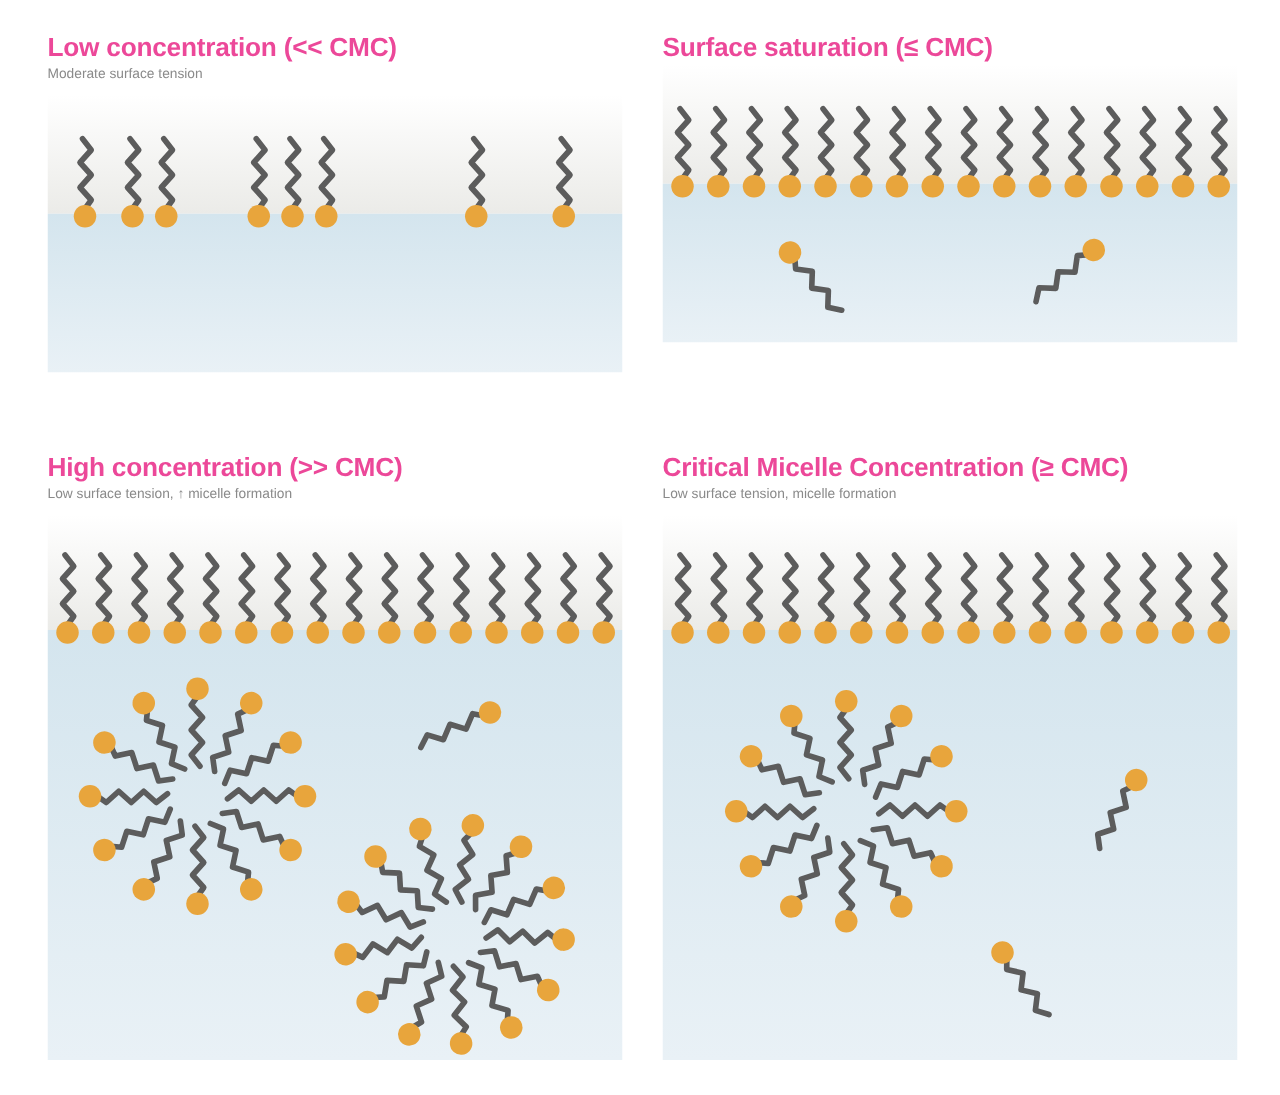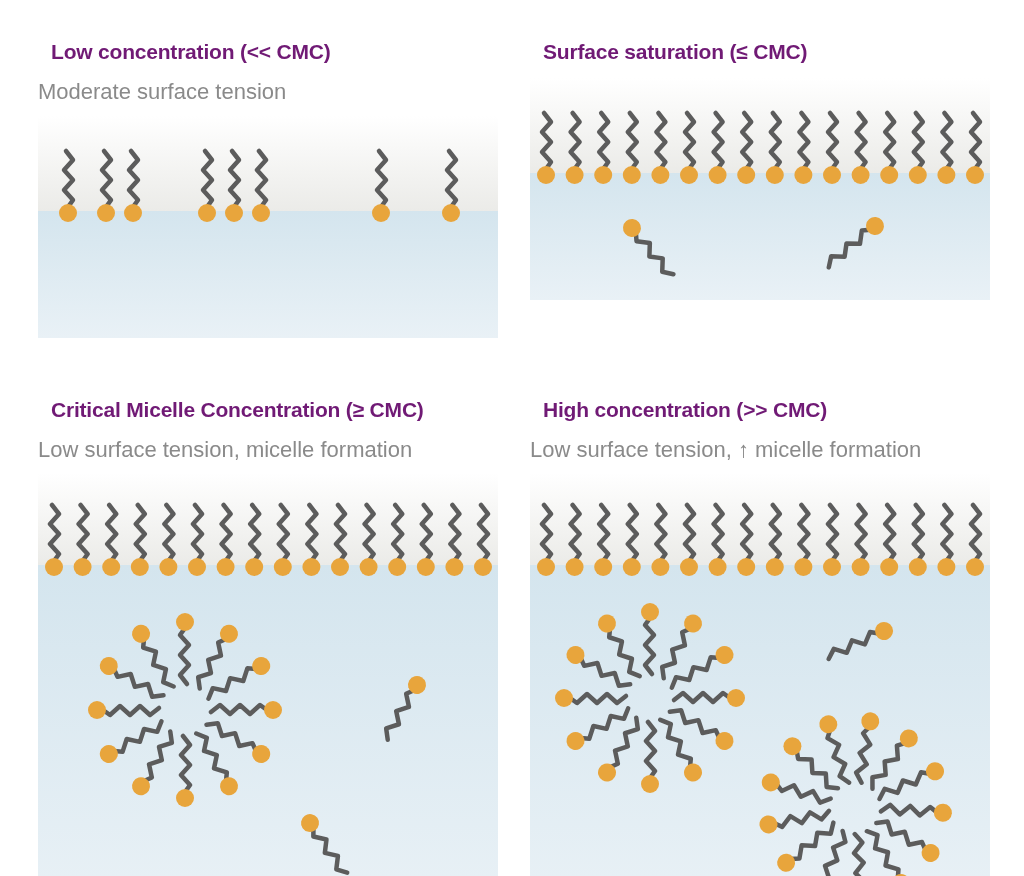--- a/index.html
+++ b/index.html
@@ -8,25 +8,25 @@
     font-family:"Liberation Sans",sans-serif;overflow:hidden;
   }
   .figure{
     box-sizing:border-box;width:1024px;height:876px;
     padding:26px 34px 10px 38px;
     display:grid;grid-template-columns:460px 460px;grid-template-rows:auto auto;
     column-gap:32px;row-gap:46px;
   }
   .panel{display:flex;flex-direction:column;}
   .panel h2{
-    margin:13px;font-size:21px;font-weight:bold;line-height:1.25;
-    color:#701a75;letter-spacing:-0.2px;
+    margin:0;font-size:21px;font-weight:bold;line-height:1.25;
+    color:#ec4899;letter-spacing:-0.2px;
   }
   .panel .subtitle{
-    margin:1px 0 10px 0;font-size:22px;line-height:1.2;color:#8a8a8a;
+    margin:1px 0 10px 0;font-size:11px;line-height:1.2;color:#8a8a8a;
   }
   svg{display:block;}
 </style>
 </head>
 <body>
 
 <div class="figure">
 
   <section class="panel">
     <h2>Low concentration (&lt;&lt; CMC)</h2>
@@ -167,20 +167,213 @@
           <circle r="9" fill="#E8A53C"></circle>
         </g>
         <g transform="translate(345.0,148.0) rotate(230)">
           <path d="M0,-6 L5,-13 L-4,-23 L5,-33 L-4,-43 L5,-53 L-2,-62" fill="none" stroke="#5C5C5C" stroke-width="4.5" stroke-linejoin="round" stroke-linecap="round"></path>
           <circle r="9" fill="#E8A53C"></circle>
         </g>
       </svg>
   </section>
 
   <section class="panel">
+    <h2>High concentration (&gt;&gt; CMC)</h2>
+    <div class="subtitle">Low surface tension, ↑ micelle formation</div>
+    <svg width="460" height="436" viewBox="0 0 460 436">
+        <defs>
+          <linearGradient id="air3" x1="0" y1="0" x2="0" y2="1">
+            <stop offset="0" stop-color="#FFFFFF"></stop>
+            <stop offset="1" stop-color="#EBEBE8"></stop>
+          </linearGradient>
+          <linearGradient id="water3" x1="0" y1="0" x2="0" y2="1">
+            <stop offset="0" stop-color="#D4E5EE"></stop>
+            <stop offset="1" stop-color="#E9F1F6"></stop>
+          </linearGradient>
+        </defs>
+        <rect x="0" y="0" width="460" height="92" fill="url(#air3)"></rect>
+        <rect x="0" y="92" width="460" height="344" fill="url(#water3)"></rect>
+        <g>
+          <g transform="translate(16.0,94.0) rotate(0)">
+            <path d="M0,-6 L5,-13 L-4,-23 L5,-33 L-4,-43 L5,-53 L-2,-62" fill="none" stroke="#5C5C5C" stroke-width="4.5" stroke-linejoin="round" stroke-linecap="round"></path>
+            <circle r="9" fill="#E8A53C"></circle>
+          </g>
+          <g transform="translate(44.6,94.0) rotate(0)">
+            <path d="M0,-6 L5,-13 L-4,-23 L5,-33 L-4,-43 L5,-53 L-2,-62" fill="none" stroke="#5C5C5C" stroke-width="4.5" stroke-linejoin="round" stroke-linecap="round"></path>
+            <circle r="9" fill="#E8A53C"></circle>
+          </g>
+          <g transform="translate(73.2,94.0) rotate(0)">
+            <path d="M0,-6 L5,-13 L-4,-23 L5,-33 L-4,-43 L5,-53 L-2,-62" fill="none" stroke="#5C5C5C" stroke-width="4.5" stroke-linejoin="round" stroke-linecap="round"></path>
+            <circle r="9" fill="#E8A53C"></circle>
+          </g>
+          <g transform="translate(101.8,94.0) rotate(0)">
+            <path d="M0,-6 L5,-13 L-4,-23 L5,-33 L-4,-43 L5,-53 L-2,-62" fill="none" stroke="#5C5C5C" stroke-width="4.5" stroke-linejoin="round" stroke-linecap="round"></path>
+            <circle r="9" fill="#E8A53C"></circle>
+          </g>
+          <g transform="translate(130.4,94.0) rotate(0)">
+            <path d="M0,-6 L5,-13 L-4,-23 L5,-33 L-4,-43 L5,-53 L-2,-62" fill="none" stroke="#5C5C5C" stroke-width="4.5" stroke-linejoin="round" stroke-linecap="round"></path>
+            <circle r="9" fill="#E8A53C"></circle>
+          </g>
+          <g transform="translate(159.0,94.0) rotate(0)">
+            <path d="M0,-6 L5,-13 L-4,-23 L5,-33 L-4,-43 L5,-53 L-2,-62" fill="none" stroke="#5C5C5C" stroke-width="4.5" stroke-linejoin="round" stroke-linecap="round"></path>
+            <circle r="9" fill="#E8A53C"></circle>
+          </g>
+          <g transform="translate(187.6,94.0) rotate(0)">
+            <path d="M0,-6 L5,-13 L-4,-23 L5,-33 L-4,-43 L5,-53 L-2,-62" fill="none" stroke="#5C5C5C" stroke-width="4.5" stroke-linejoin="round" stroke-linecap="round"></path>
+            <circle r="9" fill="#E8A53C"></circle>
+          </g>
+          <g transform="translate(216.2,94.0) rotate(0)">
+            <path d="M0,-6 L5,-13 L-4,-23 L5,-33 L-4,-43 L5,-53 L-2,-62" fill="none" stroke="#5C5C5C" stroke-width="4.5" stroke-linejoin="round" stroke-linecap="round"></path>
+            <circle r="9" fill="#E8A53C"></circle>
+          </g>
+          <g transform="translate(244.8,94.0) rotate(0)">
+            <path d="M0,-6 L5,-13 L-4,-23 L5,-33 L-4,-43 L5,-53 L-2,-62" fill="none" stroke="#5C5C5C" stroke-width="4.5" stroke-linejoin="round" stroke-linecap="round"></path>
+            <circle r="9" fill="#E8A53C"></circle>
+          </g>
+          <g transform="translate(273.4,94.0) rotate(0)">
+            <path d="M0,-6 L5,-13 L-4,-23 L5,-33 L-4,-43 L5,-53 L-2,-62" fill="none" stroke="#5C5C5C" stroke-width="4.5" stroke-linejoin="round" stroke-linecap="round"></path>
+            <circle r="9" fill="#E8A53C"></circle>
+          </g>
+          <g transform="translate(302.0,94.0) rotate(0)">
+            <path d="M0,-6 L5,-13 L-4,-23 L5,-33 L-4,-43 L5,-53 L-2,-62" fill="none" stroke="#5C5C5C" stroke-width="4.5" stroke-linejoin="round" stroke-linecap="round"></path>
+            <circle r="9" fill="#E8A53C"></circle>
+          </g>
+          <g transform="translate(330.6,94.0) rotate(0)">
+            <path d="M0,-6 L5,-13 L-4,-23 L5,-33 L-4,-43 L5,-53 L-2,-62" fill="none" stroke="#5C5C5C" stroke-width="4.5" stroke-linejoin="round" stroke-linecap="round"></path>
+            <circle r="9" fill="#E8A53C"></circle>
+          </g>
+          <g transform="translate(359.2,94.0) rotate(0)">
+            <path d="M0,-6 L5,-13 L-4,-23 L5,-33 L-4,-43 L5,-53 L-2,-62" fill="none" stroke="#5C5C5C" stroke-width="4.5" stroke-linejoin="round" stroke-linecap="round"></path>
+            <circle r="9" fill="#E8A53C"></circle>
+          </g>
+          <g transform="translate(387.8,94.0) rotate(0)">
+            <path d="M0,-6 L5,-13 L-4,-23 L5,-33 L-4,-43 L5,-53 L-2,-62" fill="none" stroke="#5C5C5C" stroke-width="4.5" stroke-linejoin="round" stroke-linecap="round"></path>
+            <circle r="9" fill="#E8A53C"></circle>
+          </g>
+          <g transform="translate(416.4,94.0) rotate(0)">
+            <path d="M0,-6 L5,-13 L-4,-23 L5,-33 L-4,-43 L5,-53 L-2,-62" fill="none" stroke="#5C5C5C" stroke-width="4.5" stroke-linejoin="round" stroke-linecap="round"></path>
+            <circle r="9" fill="#E8A53C"></circle>
+          </g>
+          <g transform="translate(445.0,94.0) rotate(0)">
+            <path d="M0,-6 L5,-13 L-4,-23 L5,-33 L-4,-43 L5,-53 L-2,-62" fill="none" stroke="#5C5C5C" stroke-width="4.5" stroke-linejoin="round" stroke-linecap="round"></path>
+            <circle r="9" fill="#E8A53C"></circle>
+          </g>
+        </g>
+        <g>
+          <g transform="translate(120.0,139.0) rotate(-180)">
+            <path d="M0,-6 L5,-13 L-4,-23 L5,-33 L-4,-43 L5,-53 L-2,-62" fill="none" stroke="#5C5C5C" stroke-width="4.5" stroke-linejoin="round" stroke-linecap="round"></path>
+            <circle r="9" fill="#E8A53C"></circle>
+          </g>
+          <g transform="translate(163.0,150.5) rotate(-150)">
+            <path d="M0,-6 L5,-13 L-4,-23 L5,-33 L-4,-43 L5,-53 L-2,-62" fill="none" stroke="#5C5C5C" stroke-width="4.5" stroke-linejoin="round" stroke-linecap="round"></path>
+            <circle r="9" fill="#E8A53C"></circle>
+          </g>
+          <g transform="translate(194.5,182.0) rotate(-120)">
+            <path d="M0,-6 L5,-13 L-4,-23 L5,-33 L-4,-43 L5,-53 L-2,-62" fill="none" stroke="#5C5C5C" stroke-width="4.5" stroke-linejoin="round" stroke-linecap="round"></path>
+            <circle r="9" fill="#E8A53C"></circle>
+          </g>
+          <g transform="translate(206.0,225.0) rotate(-90)">
+            <path d="M0,-6 L5,-13 L-4,-23 L5,-33 L-4,-43 L5,-53 L-2,-62" fill="none" stroke="#5C5C5C" stroke-width="4.5" stroke-linejoin="round" stroke-linecap="round"></path>
+            <circle r="9" fill="#E8A53C"></circle>
+          </g>
+          <g transform="translate(194.5,268.0) rotate(-60)">
+            <path d="M0,-6 L5,-13 L-4,-23 L5,-33 L-4,-43 L5,-53 L-2,-62" fill="none" stroke="#5C5C5C" stroke-width="4.5" stroke-linejoin="round" stroke-linecap="round"></path>
+            <circle r="9" fill="#E8A53C"></circle>
+          </g>
+          <g transform="translate(163.0,299.5) rotate(-30)">
+            <path d="M0,-6 L5,-13 L-4,-23 L5,-33 L-4,-43 L5,-53 L-2,-62" fill="none" stroke="#5C5C5C" stroke-width="4.5" stroke-linejoin="round" stroke-linecap="round"></path>
+            <circle r="9" fill="#E8A53C"></circle>
+          </g>
+          <g transform="translate(120.0,311.0) rotate(0)">
+            <path d="M0,-6 L5,-13 L-4,-23 L5,-33 L-4,-43 L5,-53 L-2,-62" fill="none" stroke="#5C5C5C" stroke-width="4.5" stroke-linejoin="round" stroke-linecap="round"></path>
+            <circle r="9" fill="#E8A53C"></circle>
+          </g>
+          <g transform="translate(77.0,299.5) rotate(30)">
+            <path d="M0,-6 L5,-13 L-4,-23 L5,-33 L-4,-43 L5,-53 L-2,-62" fill="none" stroke="#5C5C5C" stroke-width="4.5" stroke-linejoin="round" stroke-linecap="round"></path>
+            <circle r="9" fill="#E8A53C"></circle>
+          </g>
+          <g transform="translate(45.5,268.0) rotate(60)">
+            <path d="M0,-6 L5,-13 L-4,-23 L5,-33 L-4,-43 L5,-53 L-2,-62" fill="none" stroke="#5C5C5C" stroke-width="4.5" stroke-linejoin="round" stroke-linecap="round"></path>
+            <circle r="9" fill="#E8A53C"></circle>
+          </g>
+          <g transform="translate(34.0,225.0) rotate(90)">
+            <path d="M0,-6 L5,-13 L-4,-23 L5,-33 L-4,-43 L5,-53 L-2,-62" fill="none" stroke="#5C5C5C" stroke-width="4.5" stroke-linejoin="round" stroke-linecap="round"></path>
+            <circle r="9" fill="#E8A53C"></circle>
+          </g>
+          <g transform="translate(45.5,182.0) rotate(120)">
+            <path d="M0,-6 L5,-13 L-4,-23 L5,-33 L-4,-43 L5,-53 L-2,-62" fill="none" stroke="#5C5C5C" stroke-width="4.5" stroke-linejoin="round" stroke-linecap="round"></path>
+            <circle r="9" fill="#E8A53C"></circle>
+          </g>
+          <g transform="translate(77.0,150.5) rotate(150)">
+            <path d="M0,-6 L5,-13 L-4,-23 L5,-33 L-4,-43 L5,-53 L-2,-62" fill="none" stroke="#5C5C5C" stroke-width="4.5" stroke-linejoin="round" stroke-linecap="round"></path>
+            <circle r="9" fill="#E8A53C"></circle>
+          </g>
+        </g>
+        <g>
+          <g transform="translate(340.3,248.3) rotate(-170)">
+            <path d="M0,-6 L5,-13 L-4,-23 L5,-33 L-4,-43 L5,-53 L-2,-62" fill="none" stroke="#5C5C5C" stroke-width="4.5" stroke-linejoin="round" stroke-linecap="round"></path>
+            <circle r="9" fill="#E8A53C"></circle>
+          </g>
+          <g transform="translate(378.8,265.4) rotate(-142.30769230769232)">
+            <path d="M0,-6 L5,-13 L-4,-23 L5,-33 L-4,-43 L5,-53 L-2,-62" fill="none" stroke="#5C5C5C" stroke-width="4.5" stroke-linejoin="round" stroke-linecap="round"></path>
+            <circle r="9" fill="#E8A53C"></circle>
+          </g>
+          <g transform="translate(405.0,298.3) rotate(-114.61538461538461)">
+            <path d="M0,-6 L5,-13 L-4,-23 L5,-33 L-4,-43 L5,-53 L-2,-62" fill="none" stroke="#5C5C5C" stroke-width="4.5" stroke-linejoin="round" stroke-linecap="round"></path>
+            <circle r="9" fill="#E8A53C"></circle>
+          </g>
+          <g transform="translate(412.9,339.7) rotate(-86.92307692307692)">
+            <path d="M0,-6 L5,-13 L-4,-23 L5,-33 L-4,-43 L5,-53 L-2,-62" fill="none" stroke="#5C5C5C" stroke-width="4.5" stroke-linejoin="round" stroke-linecap="round"></path>
+            <circle r="9" fill="#E8A53C"></circle>
+          </g>
+          <g transform="translate(400.6,380.0) rotate(-59.230769230769226)">
+            <path d="M0,-6 L5,-13 L-4,-23 L5,-33 L-4,-43 L5,-53 L-2,-62" fill="none" stroke="#5C5C5C" stroke-width="4.5" stroke-linejoin="round" stroke-linecap="round"></path>
+            <circle r="9" fill="#E8A53C"></circle>
+          </g>
+          <g transform="translate(371.0,410.0) rotate(-31.538461538461547)">
+            <path d="M0,-6 L5,-13 L-4,-23 L5,-33 L-4,-43 L5,-53 L-2,-62" fill="none" stroke="#5C5C5C" stroke-width="4.5" stroke-linejoin="round" stroke-linecap="round"></path>
+            <circle r="9" fill="#E8A53C"></circle>
+          </g>
+          <g transform="translate(330.9,422.8) rotate(-3.8461538461538396)">
+            <path d="M0,-6 L5,-13 L-4,-23 L5,-33 L-4,-43 L5,-53 L-2,-62" fill="none" stroke="#5C5C5C" stroke-width="4.5" stroke-linejoin="round" stroke-linecap="round"></path>
+            <circle r="9" fill="#E8A53C"></circle>
+          </g>
+          <g transform="translate(289.4,415.5) rotate(23.84615384615384)">
+            <path d="M0,-6 L5,-13 L-4,-23 L5,-33 L-4,-43 L5,-53 L-2,-62" fill="none" stroke="#5C5C5C" stroke-width="4.5" stroke-linejoin="round" stroke-linecap="round"></path>
+            <circle r="9" fill="#E8A53C"></circle>
+          </g>
+          <g transform="translate(256.1,389.7) rotate(51.53846153846155)">
+            <path d="M0,-6 L5,-13 L-4,-23 L5,-33 L-4,-43 L5,-53 L-2,-62" fill="none" stroke="#5C5C5C" stroke-width="4.5" stroke-linejoin="round" stroke-linecap="round"></path>
+            <circle r="9" fill="#E8A53C"></circle>
+          </g>
+          <g transform="translate(238.5,351.4) rotate(79.23076923076923)">
+            <path d="M0,-6 L5,-13 L-4,-23 L5,-33 L-4,-43 L5,-53 L-2,-62" fill="none" stroke="#5C5C5C" stroke-width="4.5" stroke-linejoin="round" stroke-linecap="round"></path>
+            <circle r="9" fill="#E8A53C"></circle>
+          </g>
+          <g transform="translate(240.8,309.4) rotate(106.9230769230769)">
+            <path d="M0,-6 L5,-13 L-4,-23 L5,-33 L-4,-43 L5,-53 L-2,-62" fill="none" stroke="#5C5C5C" stroke-width="4.5" stroke-linejoin="round" stroke-linecap="round"></path>
+            <circle r="9" fill="#E8A53C"></circle>
+          </g>
+          <g transform="translate(262.4,273.2) rotate(134.61538461538464)">
+            <path d="M0,-6 L5,-13 L-4,-23 L5,-33 L-4,-43 L5,-53 L-2,-62" fill="none" stroke="#5C5C5C" stroke-width="4.5" stroke-linejoin="round" stroke-linecap="round"></path>
+            <circle r="9" fill="#E8A53C"></circle>
+          </g>
+          <g transform="translate(298.3,251.2) rotate(162.30769230769232)">
+            <path d="M0,-6 L5,-13 L-4,-23 L5,-33 L-4,-43 L5,-53 L-2,-62" fill="none" stroke="#5C5C5C" stroke-width="4.5" stroke-linejoin="round" stroke-linecap="round"></path>
+            <circle r="9" fill="#E8A53C"></circle>
+          </g>
+        </g>
+        <g transform="translate(354.0,158.0) rotate(245)">
+          <path d="M0,-6 L5,-13 L-4,-23 L5,-33 L-4,-43 L5,-53 L-2,-62" fill="none" stroke="#5C5C5C" stroke-width="4.5" stroke-linejoin="round" stroke-linecap="round"></path>
+          <circle r="9" fill="#E8A53C"></circle>
+        </g>
+      </svg>
+  </section>
+
+  <section class="panel">
     <h2>Critical Micelle Concentration (≥ CMC)</h2>
     <div class="subtitle">Low surface tension, micelle formation</div>
     <svg width="460" height="436" viewBox="0 0 460 436">
         <defs>
           <linearGradient id="air2" x1="0" y1="0" x2="0" y2="1">
             <stop offset="0" stop-color="#FFFFFF"></stop>
             <stop offset="1" stop-color="#EBEBE8"></stop>
           </linearGradient>
           <linearGradient id="water2" x1="0" y1="0" x2="0" y2="1">
             <stop offset="0" stop-color="#D4E5EE"></stop>
@@ -309,206 +502,13 @@
           <path d="M0,-6 L5,-13 L-4,-23 L5,-33 L-4,-43 L5,-53 L-2,-62" fill="none" stroke="#5C5C5C" stroke-width="4.5" stroke-linejoin="round" stroke-linecap="round"></path>
           <circle r="9" fill="#E8A53C"></circle>
         </g>
         <g transform="translate(272.0,350.0) rotate(145)">
           <path d="M0,-6 L5,-13 L-4,-23 L5,-33 L-4,-43 L5,-53 L-2,-62" fill="none" stroke="#5C5C5C" stroke-width="4.5" stroke-linejoin="round" stroke-linecap="round"></path>
           <circle r="9" fill="#E8A53C"></circle>
         </g>
       </svg>
   </section>
 
-  <section class="panel">
-    <h2>High concentration (&gt;&gt; CMC)</h2>
-    <div class="subtitle">Low surface tension, ↑ micelle formation</div>
-    <svg width="460" height="436" viewBox="0 0 460 436">
-        <defs>
-          <linearGradient id="air3" x1="0" y1="0" x2="0" y2="1">
-            <stop offset="0" stop-color="#FFFFFF"></stop>
-            <stop offset="1" stop-color="#EBEBE8"></stop>
-          </linearGradient>
-          <linearGradient id="water3" x1="0" y1="0" x2="0" y2="1">
-            <stop offset="0" stop-color="#D4E5EE"></stop>
-            <stop offset="1" stop-color="#E9F1F6"></stop>
-          </linearGradient>
-        </defs>
-        <rect x="0" y="0" width="460" height="92" fill="url(#air3)"></rect>
-        <rect x="0" y="92" width="460" height="344" fill="url(#water3)"></rect>
-        <g>
-          <g transform="translate(16.0,94.0) rotate(0)">
-            <path d="M0,-6 L5,-13 L-4,-23 L5,-33 L-4,-43 L5,-53 L-2,-62" fill="none" stroke="#5C5C5C" stroke-width="4.5" stroke-linejoin="round" stroke-linecap="round"></path>
-            <circle r="9" fill="#E8A53C"></circle>
-          </g>
-          <g transform="translate(44.6,94.0) rotate(0)">
-            <path d="M0,-6 L5,-13 L-4,-23 L5,-33 L-4,-43 L5,-53 L-2,-62" fill="none" stroke="#5C5C5C" stroke-width="4.5" stroke-linejoin="round" stroke-linecap="round"></path>
-            <circle r="9" fill="#E8A53C"></circle>
-          </g>
-          <g transform="translate(73.2,94.0) rotate(0)">
-            <path d="M0,-6 L5,-13 L-4,-23 L5,-33 L-4,-43 L5,-53 L-2,-62" fill="none" stroke="#5C5C5C" stroke-width="4.5" stroke-linejoin="round" stroke-linecap="round"></path>
-            <circle r="9" fill="#E8A53C"></circle>
-          </g>
-          <g transform="translate(101.8,94.0) rotate(0)">
-            <path d="M0,-6 L5,-13 L-4,-23 L5,-33 L-4,-43 L5,-53 L-2,-62" fill="none" stroke="#5C5C5C" stroke-width="4.5" stroke-linejoin="round" stroke-linecap="round"></path>
-            <circle r="9" fill="#E8A53C"></circle>
-          </g>
-          <g transform="translate(130.4,94.0) rotate(0)">
-            <path d="M0,-6 L5,-13 L-4,-23 L5,-33 L-4,-43 L5,-53 L-2,-62" fill="none" stroke="#5C5C5C" stroke-width="4.5" stroke-linejoin="round" stroke-linecap="round"></path>
-            <circle r="9" fill="#E8A53C"></circle>
-          </g>
-          <g transform="translate(159.0,94.0) rotate(0)">
-            <path d="M0,-6 L5,-13 L-4,-23 L5,-33 L-4,-43 L5,-53 L-2,-62" fill="none" stroke="#5C5C5C" stroke-width="4.5" stroke-linejoin="round" stroke-linecap="round"></path>
-            <circle r="9" fill="#E8A53C"></circle>
-          </g>
-          <g transform="translate(187.6,94.0) rotate(0)">
-            <path d="M0,-6 L5,-13 L-4,-23 L5,-33 L-4,-43 L5,-53 L-2,-62" fill="none" stroke="#5C5C5C" stroke-width="4.5" stroke-linejoin="round" stroke-linecap="round"></path>
-            <circle r="9" fill="#E8A53C"></circle>
-          </g>
-          <g transform="translate(216.2,94.0) rotate(0)">
-            <path d="M0,-6 L5,-13 L-4,-23 L5,-33 L-4,-43 L5,-53 L-2,-62" fill="none" stroke="#5C5C5C" stroke-width="4.5" stroke-linejoin="round" stroke-linecap="round"></path>
-            <circle r="9" fill="#E8A53C"></circle>
-          </g>
-          <g transform="translate(244.8,94.0) rotate(0)">
-            <path d="M0,-6 L5,-13 L-4,-23 L5,-33 L-4,-43 L5,-53 L-2,-62" fill="none" stroke="#5C5C5C" stroke-width="4.5" stroke-linejoin="round" stroke-linecap="round"></path>
-            <circle r="9" fill="#E8A53C"></circle>
-          </g>
-          <g transform="translate(273.4,94.0) rotate(0)">
-            <path d="M0,-6 L5,-13 L-4,-23 L5,-33 L-4,-43 L5,-53 L-2,-62" fill="none" stroke="#5C5C5C" stroke-width="4.5" stroke-linejoin="round" stroke-linecap="round"></path>
-            <circle r="9" fill="#E8A53C"></circle>
-          </g>
-          <g transform="translate(302.0,94.0) rotate(0)">
-            <path d="M0,-6 L5,-13 L-4,-23 L5,-33 L-4,-43 L5,-53 L-2,-62" fill="none" stroke="#5C5C5C" stroke-width="4.5" stroke-linejoin="round" stroke-linecap="round"></path>
-            <circle r="9" fill="#E8A53C"></circle>
-          </g>
-          <g transform="translate(330.6,94.0) rotate(0)">
-            <path d="M0,-6 L5,-13 L-4,-23 L5,-33 L-4,-43 L5,-53 L-2,-62" fill="none" stroke="#5C5C5C" stroke-width="4.5" stroke-linejoin="round" stroke-linecap="round"></path>
-            <circle r="9" fill="#E8A53C"></circle>
-          </g>
-          <g transform="translate(359.2,94.0) rotate(0)">
-            <path d="M0,-6 L5,-13 L-4,-23 L5,-33 L-4,-43 L5,-53 L-2,-62" fill="none" stroke="#5C5C5C" stroke-width="4.5" stroke-linejoin="round" stroke-linecap="round"></path>
-            <circle r="9" fill="#E8A53C"></circle>
-          </g>
-          <g transform="translate(387.8,94.0) rotate(0)">
-            <path d="M0,-6 L5,-13 L-4,-23 L5,-33 L-4,-43 L5,-53 L-2,-62" fill="none" stroke="#5C5C5C" stroke-width="4.5" stroke-linejoin="round" stroke-linecap="round"></path>
-            <circle r="9" fill="#E8A53C"></circle>
-          </g>
-          <g transform="translate(416.4,94.0) rotate(0)">
-            <path d="M0,-6 L5,-13 L-4,-23 L5,-33 L-4,-43 L5,-53 L-2,-62" fill="none" stroke="#5C5C5C" stroke-width="4.5" stroke-linejoin="round" stroke-linecap="round"></path>
-            <circle r="9" fill="#E8A53C"></circle>
-          </g>
-          <g transform="translate(445.0,94.0) rotate(0)">
-            <path d="M0,-6 L5,-13 L-4,-23 L5,-33 L-4,-43 L5,-53 L-2,-62" fill="none" stroke="#5C5C5C" stroke-width="4.5" stroke-linejoin="round" stroke-linecap="round"></path>
-            <circle r="9" fill="#E8A53C"></circle>
-          </g>
-        </g>
-        <g>
-          <g transform="translate(120.0,139.0) rotate(-180)">
-            <path d="M0,-6 L5,-13 L-4,-23 L5,-33 L-4,-43 L5,-53 L-2,-62" fill="none" stroke="#5C5C5C" stroke-width="4.5" stroke-linejoin="round" stroke-linecap="round"></path>
-            <circle r="9" fill="#E8A53C"></circle>
-          </g>
-          <g transform="translate(163.0,150.5) rotate(-150)">
-            <path d="M0,-6 L5,-13 L-4,-23 L5,-33 L-4,-43 L5,-53 L-2,-62" fill="none" stroke="#5C5C5C" stroke-width="4.5" stroke-linejoin="round" stroke-linecap="round"></path>
-            <circle r="9" fill="#E8A53C"></circle>
-          </g>
-          <g transform="translate(194.5,182.0) rotate(-120)">
-            <path d="M0,-6 L5,-13 L-4,-23 L5,-33 L-4,-43 L5,-53 L-2,-62" fill="none" stroke="#5C5C5C" stroke-width="4.5" stroke-linejoin="round" stroke-linecap="round"></path>
-            <circle r="9" fill="#E8A53C"></circle>
-          </g>
-          <g transform="translate(206.0,225.0) rotate(-90)">
-            <path d="M0,-6 L5,-13 L-4,-23 L5,-33 L-4,-43 L5,-53 L-2,-62" fill="none" stroke="#5C5C5C" stroke-width="4.5" stroke-linejoin="round" stroke-linecap="round"></path>
-            <circle r="9" fill="#E8A53C"></circle>
-          </g>
-          <g transform="translate(194.5,268.0) rotate(-60)">
-            <path d="M0,-6 L5,-13 L-4,-23 L5,-33 L-4,-43 L5,-53 L-2,-62" fill="none" stroke="#5C5C5C" stroke-width="4.5" stroke-linejoin="round" stroke-linecap="round"></path>
-            <circle r="9" fill="#E8A53C"></circle>
-          </g>
-          <g transform="translate(163.0,299.5) rotate(-30)">
-            <path d="M0,-6 L5,-13 L-4,-23 L5,-33 L-4,-43 L5,-53 L-2,-62" fill="none" stroke="#5C5C5C" stroke-width="4.5" stroke-linejoin="round" stroke-linecap="round"></path>
-            <circle r="9" fill="#E8A53C"></circle>
-          </g>
-          <g transform="translate(120.0,311.0) rotate(0)">
-            <path d="M0,-6 L5,-13 L-4,-23 L5,-33 L-4,-43 L5,-53 L-2,-62" fill="none" stroke="#5C5C5C" stroke-width="4.5" stroke-linejoin="round" stroke-linecap="round"></path>
-            <circle r="9" fill="#E8A53C"></circle>
-          </g>
-          <g transform="translate(77.0,299.5) rotate(30)">
-            <path d="M0,-6 L5,-13 L-4,-23 L5,-33 L-4,-43 L5,-53 L-2,-62" fill="none" stroke="#5C5C5C" stroke-width="4.5" stroke-linejoin="round" stroke-linecap="round"></path>
-            <circle r="9" fill="#E8A53C"></circle>
-          </g>
-          <g transform="translate(45.5,268.0) rotate(60)">
-            <path d="M0,-6 L5,-13 L-4,-23 L5,-33 L-4,-43 L5,-53 L-2,-62" fill="none" stroke="#5C5C5C" stroke-width="4.5" stroke-linejoin="round" stroke-linecap="round"></path>
-            <circle r="9" fill="#E8A53C"></circle>
-          </g>
-          <g transform="translate(34.0,225.0) rotate(90)">
-            <path d="M0,-6 L5,-13 L-4,-23 L5,-33 L-4,-43 L5,-53 L-2,-62" fill="none" stroke="#5C5C5C" stroke-width="4.5" stroke-linejoin="round" stroke-linecap="round"></path>
-            <circle r="9" fill="#E8A53C"></circle>
-          </g>
-          <g transform="translate(45.5,182.0) rotate(120)">
-            <path d="M0,-6 L5,-13 L-4,-23 L5,-33 L-4,-43 L5,-53 L-2,-62" fill="none" stroke="#5C5C5C" stroke-width="4.5" stroke-linejoin="round" stroke-linecap="round"></path>
-            <circle r="9" fill="#E8A53C"></circle>
-          </g>
-          <g transform="translate(77.0,150.5) rotate(150)">
-            <path d="M0,-6 L5,-13 L-4,-23 L5,-33 L-4,-43 L5,-53 L-2,-62" fill="none" stroke="#5C5C5C" stroke-width="4.5" stroke-linejoin="round" stroke-linecap="round"></path>
-            <circle r="9" fill="#E8A53C"></circle>
-          </g>
-        </g>
-        <g>
-          <g transform="translate(340.3,248.3) rotate(-170)">
-            <path d="M0,-6 L5,-13 L-4,-23 L5,-33 L-4,-43 L5,-53 L-2,-62" fill="none" stroke="#5C5C5C" stroke-width="4.5" stroke-linejoin="round" stroke-linecap="round"></path>
-            <circle r="9" fill="#E8A53C"></circle>
-          </g>
-          <g transform="translate(378.8,265.4) rotate(-142.30769230769232)">
-            <path d="M0,-6 L5,-13 L-4,-23 L5,-33 L-4,-43 L5,-53 L-2,-62" fill="none" stroke="#5C5C5C" stroke-width="4.5" stroke-linejoin="round" stroke-linecap="round"></path>
-            <circle r="9" fill="#E8A53C"></circle>
-          </g>
-          <g transform="translate(405.0,298.3) rotate(-114.61538461538461)">
-            <path d="M0,-6 L5,-13 L-4,-23 L5,-33 L-4,-43 L5,-53 L-2,-62" fill="none" stroke="#5C5C5C" stroke-width="4.5" stroke-linejoin="round" stroke-linecap="round"></path>
-            <circle r="9" fill="#E8A53C"></circle>
-          </g>
-          <g transform="translate(412.9,339.7) rotate(-86.92307692307692)">
-            <path d="M0,-6 L5,-13 L-4,-23 L5,-33 L-4,-43 L5,-53 L-2,-62" fill="none" stroke="#5C5C5C" stroke-width="4.5" stroke-linejoin="round" stroke-linecap="round"></path>
-            <circle r="9" fill="#E8A53C"></circle>
-          </g>
-          <g transform="translate(400.6,380.0) rotate(-59.230769230769226)">
-            <path d="M0,-6 L5,-13 L-4,-23 L5,-33 L-4,-43 L5,-53 L-2,-62" fill="none" stroke="#5C5C5C" stroke-width="4.5" stroke-linejoin="round" stroke-linecap="round"></path>
-            <circle r="9" fill="#E8A53C"></circle>
-          </g>
-          <g transform="translate(371.0,410.0) rotate(-31.538461538461547)">
-            <path d="M0,-6 L5,-13 L-4,-23 L5,-33 L-4,-43 L5,-53 L-2,-62" fill="none" stroke="#5C5C5C" stroke-width="4.5" stroke-linejoin="round" stroke-linecap="round"></path>
-            <circle r="9" fill="#E8A53C"></circle>
-          </g>
-          <g transform="translate(330.9,422.8) rotate(-3.8461538461538396)">
-            <path d="M0,-6 L5,-13 L-4,-23 L5,-33 L-4,-43 L5,-53 L-2,-62" fill="none" stroke="#5C5C5C" stroke-width="4.5" stroke-linejoin="round" stroke-linecap="round"></path>
-            <circle r="9" fill="#E8A53C"></circle>
-          </g>
-          <g transform="translate(289.4,415.5) rotate(23.84615384615384)">
-            <path d="M0,-6 L5,-13 L-4,-23 L5,-33 L-4,-43 L5,-53 L-2,-62" fill="none" stroke="#5C5C5C" stroke-width="4.5" stroke-linejoin="round" stroke-linecap="round"></path>
-            <circle r="9" fill="#E8A53C"></circle>
-          </g>
-          <g transform="translate(256.1,389.7) rotate(51.53846153846155)">
-            <path d="M0,-6 L5,-13 L-4,-23 L5,-33 L-4,-43 L5,-53 L-2,-62" fill="none" stroke="#5C5C5C" stroke-width="4.5" stroke-linejoin="round" stroke-linecap="round"></path>
-            <circle r="9" fill="#E8A53C"></circle>
-          </g>
-          <g transform="translate(238.5,351.4) rotate(79.23076923076923)">
-            <path d="M0,-6 L5,-13 L-4,-23 L5,-33 L-4,-43 L5,-53 L-2,-62" fill="none" stroke="#5C5C5C" stroke-width="4.5" stroke-linejoin="round" stroke-linecap="round"></path>
-            <circle r="9" fill="#E8A53C"></circle>
-          </g>
-          <g transform="translate(240.8,309.4) rotate(106.9230769230769)">
-            <path d="M0,-6 L5,-13 L-4,-23 L5,-33 L-4,-43 L5,-53 L-2,-62" fill="none" stroke="#5C5C5C" stroke-width="4.5" stroke-linejoin="round" stroke-linecap="round"></path>
-            <circle r="9" fill="#E8A53C"></circle>
-          </g>
-          <g transform="translate(262.4,273.2) rotate(134.61538461538464)">
-            <path d="M0,-6 L5,-13 L-4,-23 L5,-33 L-4,-43 L5,-53 L-2,-62" fill="none" stroke="#5C5C5C" stroke-width="4.5" stroke-linejoin="round" stroke-linecap="round"></path>
-            <circle r="9" fill="#E8A53C"></circle>
-          </g>
-          <g transform="translate(298.3,251.2) rotate(162.30769230769232)">
-            <path d="M0,-6 L5,-13 L-4,-23 L5,-33 L-4,-43 L5,-53 L-2,-62" fill="none" stroke="#5C5C5C" stroke-width="4.5" stroke-linejoin="round" stroke-linecap="round"></path>
-            <circle r="9" fill="#E8A53C"></circle>
-          </g>
-        </g>
-        <g transform="translate(354.0,158.0) rotate(245)">
-          <path d="M0,-6 L5,-13 L-4,-23 L5,-33 L-4,-43 L5,-53 L-2,-62" fill="none" stroke="#5C5C5C" stroke-width="4.5" stroke-linejoin="round" stroke-linecap="round"></path>
-          <circle r="9" fill="#E8A53C"></circle>
-        </g>
-      </svg>
-  </section>
-
 </div>
 
 </body></html>

